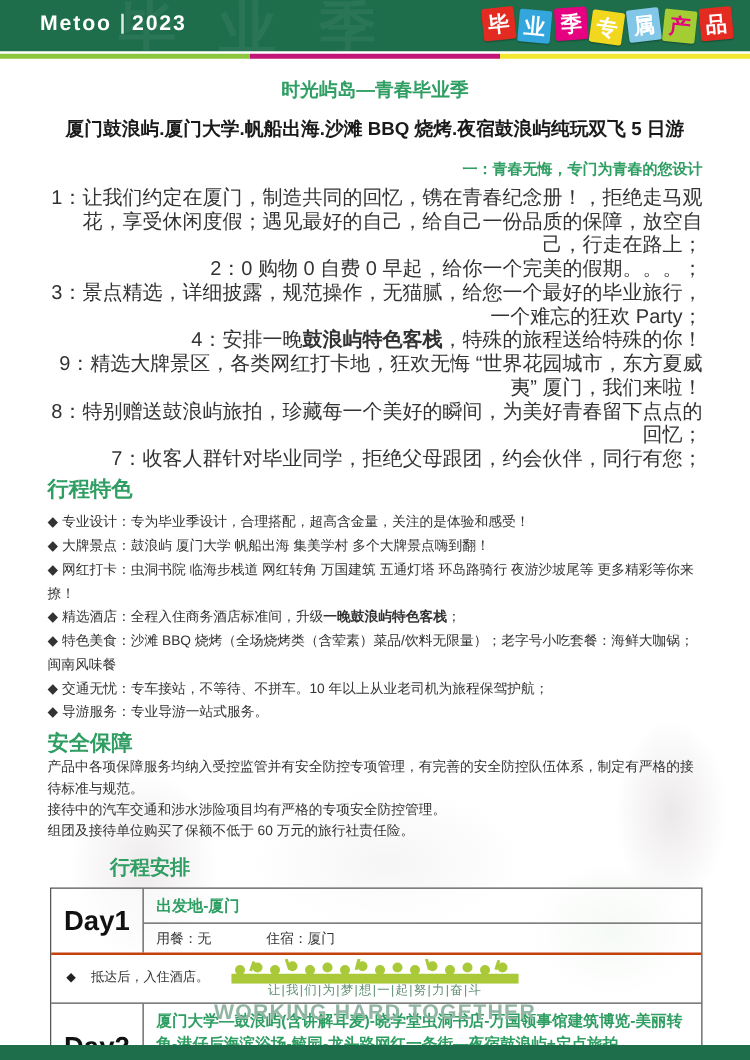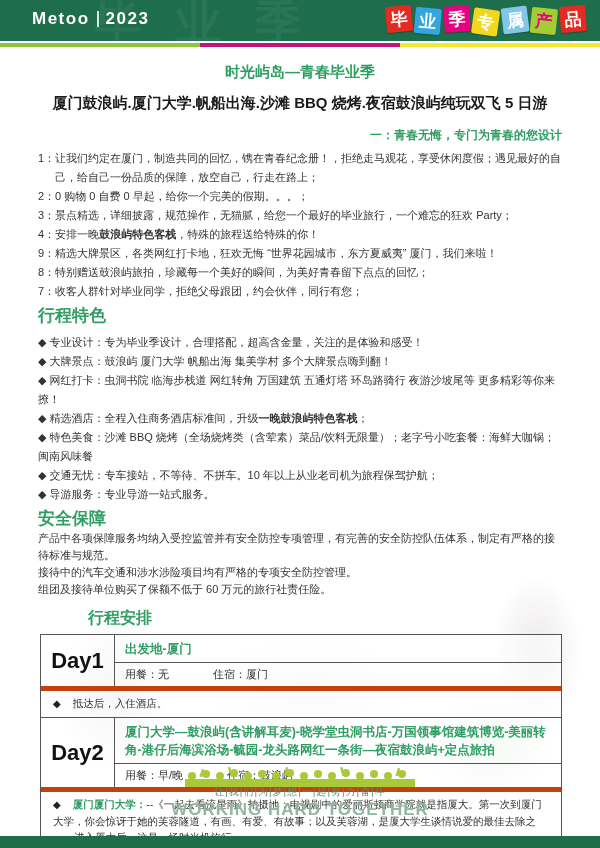--- a/index.html
+++ b/index.html
@@ -33,37 +33,37 @@
   .b3{right:40px;top:690px;width:140px;height:110px;
       background:radial-gradient(ellipse at center,rgba(150,190,150,0.20),transparent 70%);}
   .b4{left:200px;top:630px;width:220px;height:120px;
       background:radial-gradient(ellipse at center,rgba(160,160,160,0.10),transparent 70%);}
   
   .content{position:relative;z-index:1;padding:0 38px;}
   .title{margin:16px 0 0;text-align:center;font-size:15px;font-weight:bold;color:var(--accent,#2f9e63);}
   .subtitle{margin:12px 0 0;text-align:center;font-size:15px;font-weight:bold;color:#1a1a1a;}
   .tagline{margin:24px 0 0 7px;font-size:15px;font-weight:bold;color:var(--accent,#2f9e63);}
   .h-sec1{margin:14px 0 0;font-size:12px;font-weight:bold;color:var(--accent,#2f9e63);text-align:right;}
-  .num-list{margin-top:5px;font-size:11px;line-height:19px;color:#333;}
+  .num-list{margin-top:5px;font-size:16px;line-height:19px;color:#333;text-align:right;}
   .num-item{padding-left:17px;text-indent:-17px;}
   .h-green{margin:3px 0 0;font-size:17px;font-weight:bold;color:var(--accent,#2f9e63);}
   .feat-list{margin-top:6px;font-size:11px;line-height:19px;color:#333;}
   .safety-p{margin:0;font-size:11px;line-height:17px;color:#333;}
   .safety-p:first-of-type{margin-top:6px;}
   .itin-h{margin:10px 0 5px 50px;font-size:16px;font-weight:bold;color:var(--accent,#2f9e63);}
   
   .itin-table{margin-left:2px;border:1px solid #555;font-size:11px;background:rgba(255,255,255,0.55);}
   .day-row{display:grid;grid-template-columns:74px 1fr;}
   .day-row.second{border-top:1px solid #555;}
   .day-cell{border-right:1px solid #555;display:flex;align-items:center;justify-content:center;
             font-size:22px;font-weight:bold;color:#111;}
   .route{padding:5px 10px 4px;border-bottom:1px solid #555;color:var(--accent,#2f9e63);
          font-weight:bold;font-size:12.5px;line-height:18px;}
   .meals{padding:4px 10px 4px;display:flex;gap:44px;color:#333;}
-  .note-row{border-top:5px solid #c2410c;padding:4px 12px 5px;line-height:16px;font-size:10.5px;}
+  .note-row{border-top:2px solid #c2410c;padding:4px 12px 5px;line-height:28px;font-size:10.5px;}
   .note-row .diamond{margin-right:12px;font-size:10px;color:#222;}
   .note-lead{color:var(--accent,#2f9e63);font-weight:bold;}
   
   .footer{position:absolute;left:0;right:0;bottom:24px;z-index:2;text-align:center;background:transparent;}
   .crowd{display:block;margin:0 auto -2px;}
   .slogan{margin:0;font-size:10px;color:#5f8d72;letter-spacing:1px;}
   .english{margin:1px 0 4px;font-size:17px;font-weight:bold;color:var(--footer-text,#93b6a4);letter-spacing:1px;}
   .bottombar{position:absolute;left:0;right:0;bottom:0;height:12px;background:var(--brand,#1e6e4c);z-index:2;}
   b{font-weight:bold;}
 </style>

